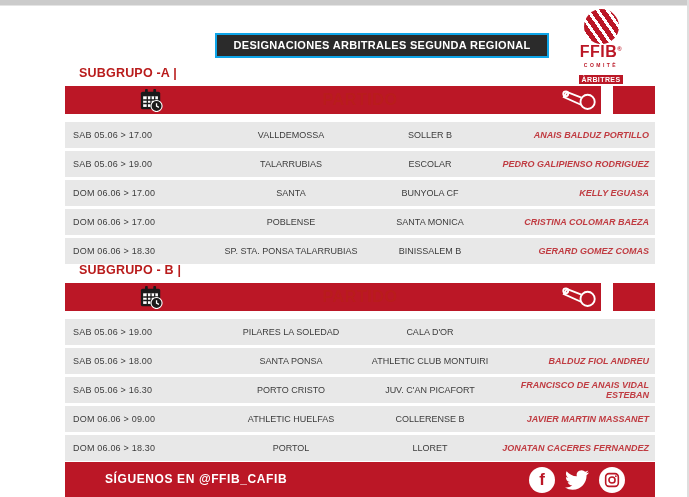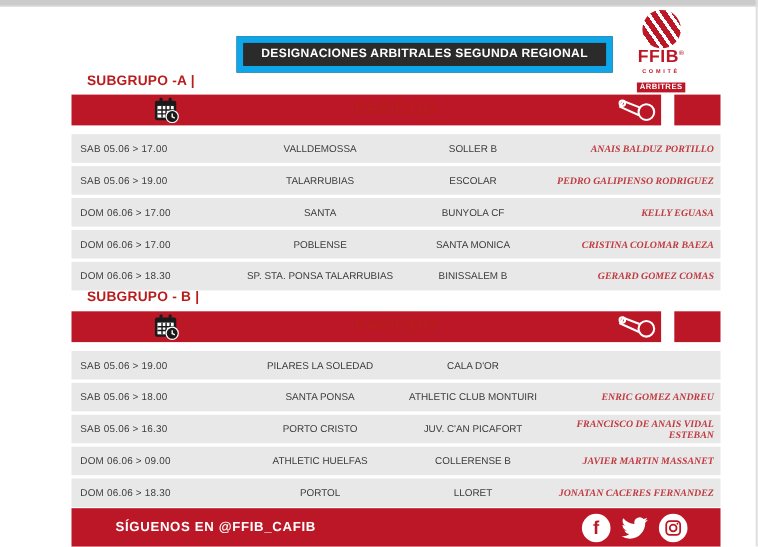--- a/index.html
+++ b/index.html
@@ -3,21 +3,21 @@
 <meta charset="utf-8">
 <style>
   html,body{margin:0;padding:0;background:#fff;}
   .page{position:relative;width:689px;height:497px;background:#ffffff;
         font-family:"Liberation Sans",sans-serif;overflow:hidden;}
   .top-strip{position:absolute;left:0;top:0;width:689px;height:5px;background:#cbcbcb;border-bottom:1px solid #e4e4e4;}
   .right-edge{position:absolute;top:0;right:0;width:2px;height:497px;background:#dedede;}
 
   
   .banner{position:absolute;left:215px;top:33px;width:330px;height:21px;background:#2b2b2b;
-          border:6px solid #0ea5e9;color:#fff;font-size:11px;font-weight:bold;letter-spacing:.3px;
+          border:2px solid #0ea5e9;color:#fff;font-size:11px;font-weight:bold;letter-spacing:.3px;
           line-height:21px;text-align:center;}
 
   
   .logo{position:absolute;left:577px;top:9px;width:48px;text-align:center;}
   .logo-ball{width:35px;height:35px;margin:0 auto;border-radius:50%;
              background:repeating-linear-gradient(55deg,#bb1726 0 5px,#ffffff 5px 8px);}
   .logo-name{color:#bb1726;font-weight:bold;font-size:16px;line-height:1.05;letter-spacing:.5px;}
   .logo-reg{font-size:6px;vertical-align:super;color:#bb1726;font-weight:bold;}
   .logo-line1{color:#bb1726;font-size:5px;font-weight:bold;letter-spacing:2.5px;margin-top:1px;}
   .logo-line2{display:inline-block;background:#bb1726;color:#fff;font-size:7px;font-weight:bold;
@@ -35,21 +35,21 @@
            font-size:16px;letter-spacing:.6px;line-height:28px;}
   .cal-icon{position:absolute;left:74px;top:2px;width:24px;height:24px;}
   .whistle-icon{position:absolute;left:496px;top:2px;width:38px;height:24px;}
 
   .rows{position:absolute;left:0;top:56px;width:590px;}
   .row{height:26px;margin-bottom:3px;background:#e8e8e8;display:grid;
        grid-template-columns:152px 148px 130px 1fr;align-items:center;font-size:9px;}
   .cell{line-height:1.15;}
   .cell-datetime{color:#3c3c3c;padding-left:8px;letter-spacing:.2px;}
   .cell-home,.cell-away{text-align:center;color:#3c3c3c;}
-  .cell-referee{text-align:right;padding-right:6px;color:#c03c42;font-style:italic;font-weight:bold;font-family:Liberation Serif, serif;}
+  .cell-referee{text-align:right;padding-right:6px;color:#c03c42;font-style:italic;font-weight:bold;}
 
   
   .footer{position:absolute;left:65px;top:462px;width:590px;height:51px;background:#bb1726;}
   .footer-text{position:absolute;left:40px;top:0;color:#fff;font-weight:bold;font-size:12px;
                letter-spacing:.6px;line-height:35px;}
   .social{position:absolute;right:30px;top:4px;height:27px;display:flex;align-items:center;gap:7px;}
   .icon-circle{width:26px;height:26px;border-radius:50%;background:#fff;display:flex;
                align-items:center;justify-content:center;}
   .fb-glyph{color:#bb1726;font-weight:bold;font-size:17px;line-height:1;}
 </style>
@@ -161,21 +161,21 @@
     <div class="rows">
           <div class="row">
             <div class="cell cell-datetime">SAB 05.06 &gt; 19.00</div>
             <div class="cell cell-home">PILARES LA SOLEDAD</div>
             <div class="cell cell-away">CALA D'OR</div>
           </div>
           <div class="row">
             <div class="cell cell-datetime">SAB 05.06 &gt; 18.00</div>
             <div class="cell cell-home">SANTA PONSA</div>
             <div class="cell cell-away">ATHLETIC CLUB MONTUIRI</div>
-            <div class="cell cell-referee">ENRIC GOMEZ ANDREU</div>
+            <div class="cell cell-referee">BALDUZ FIOL ANDREU</div>
           </div>
           <div class="row">
             <div class="cell cell-datetime">SAB 05.06 &gt; 16.30</div>
             <div class="cell cell-home">PORTO CRISTO</div>
             <div class="cell cell-away">JUV. C'AN PICAFORT</div>
             <div class="cell cell-referee">FRANCISCO DE ANAIS VIDAL ESTEBAN</div>
           </div>
           <div class="row">
             <div class="cell cell-datetime">DOM 06.06 &gt; 09.00</div>
             <div class="cell cell-home">ATHLETIC HUELFAS</div>

